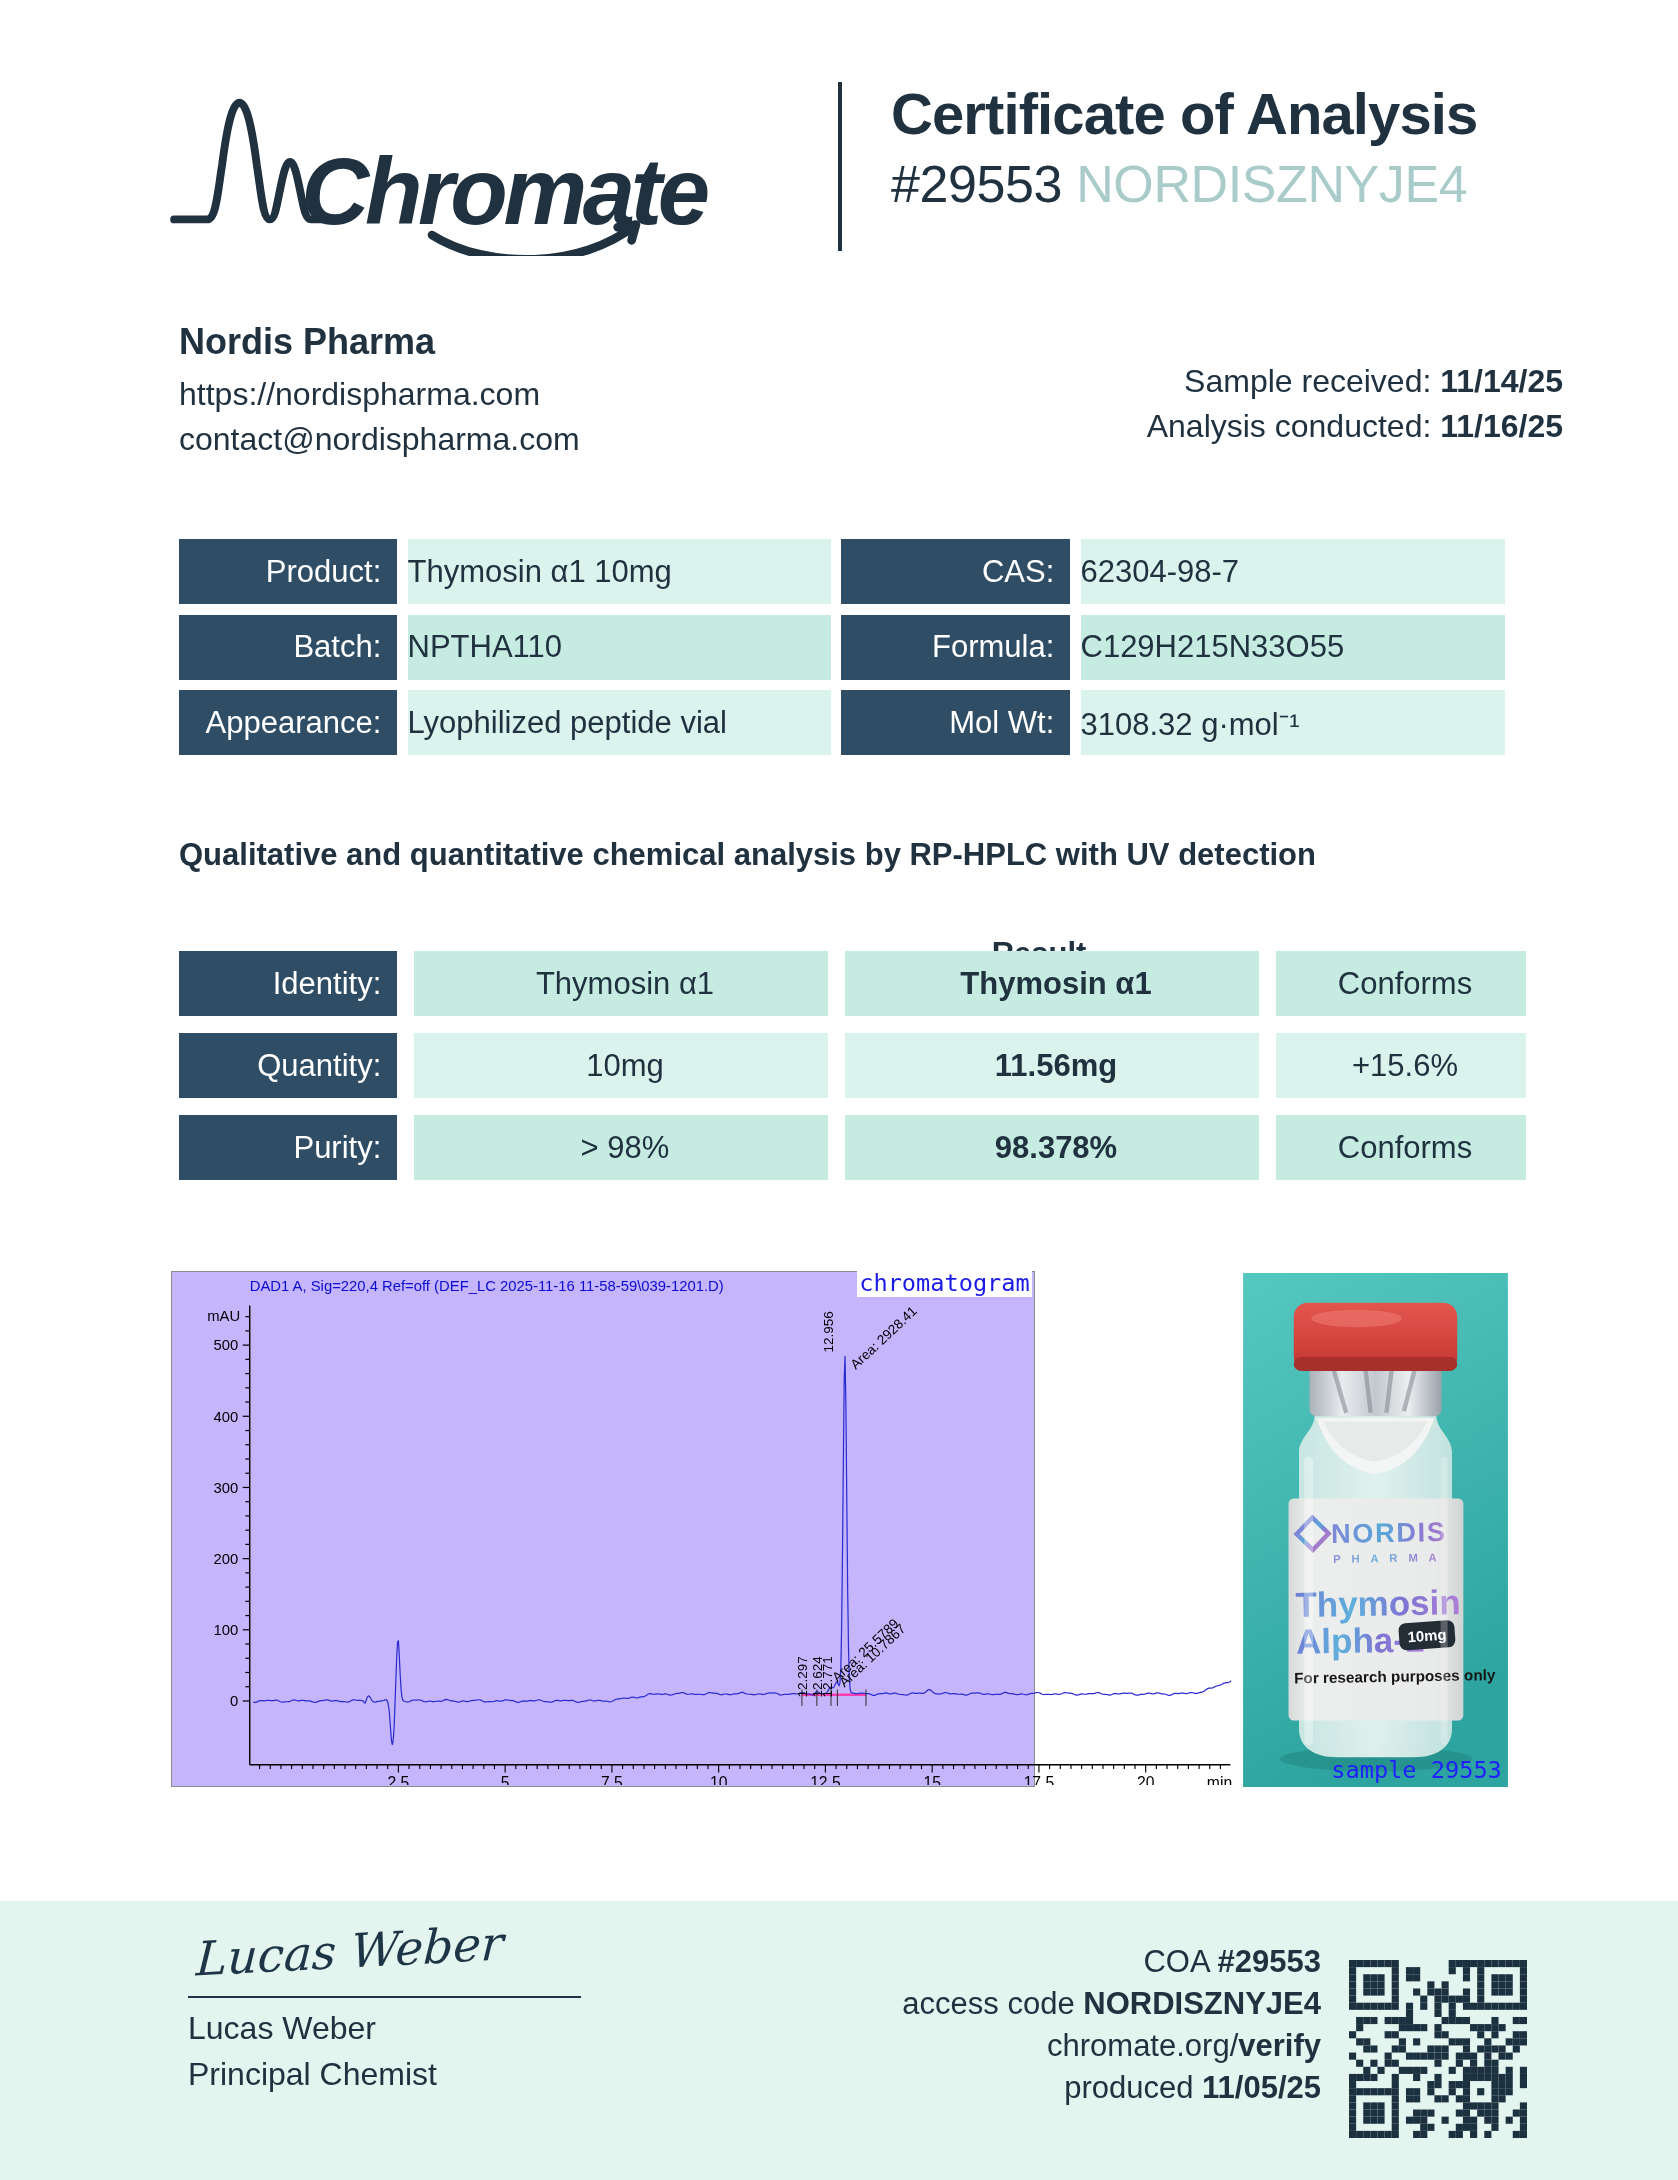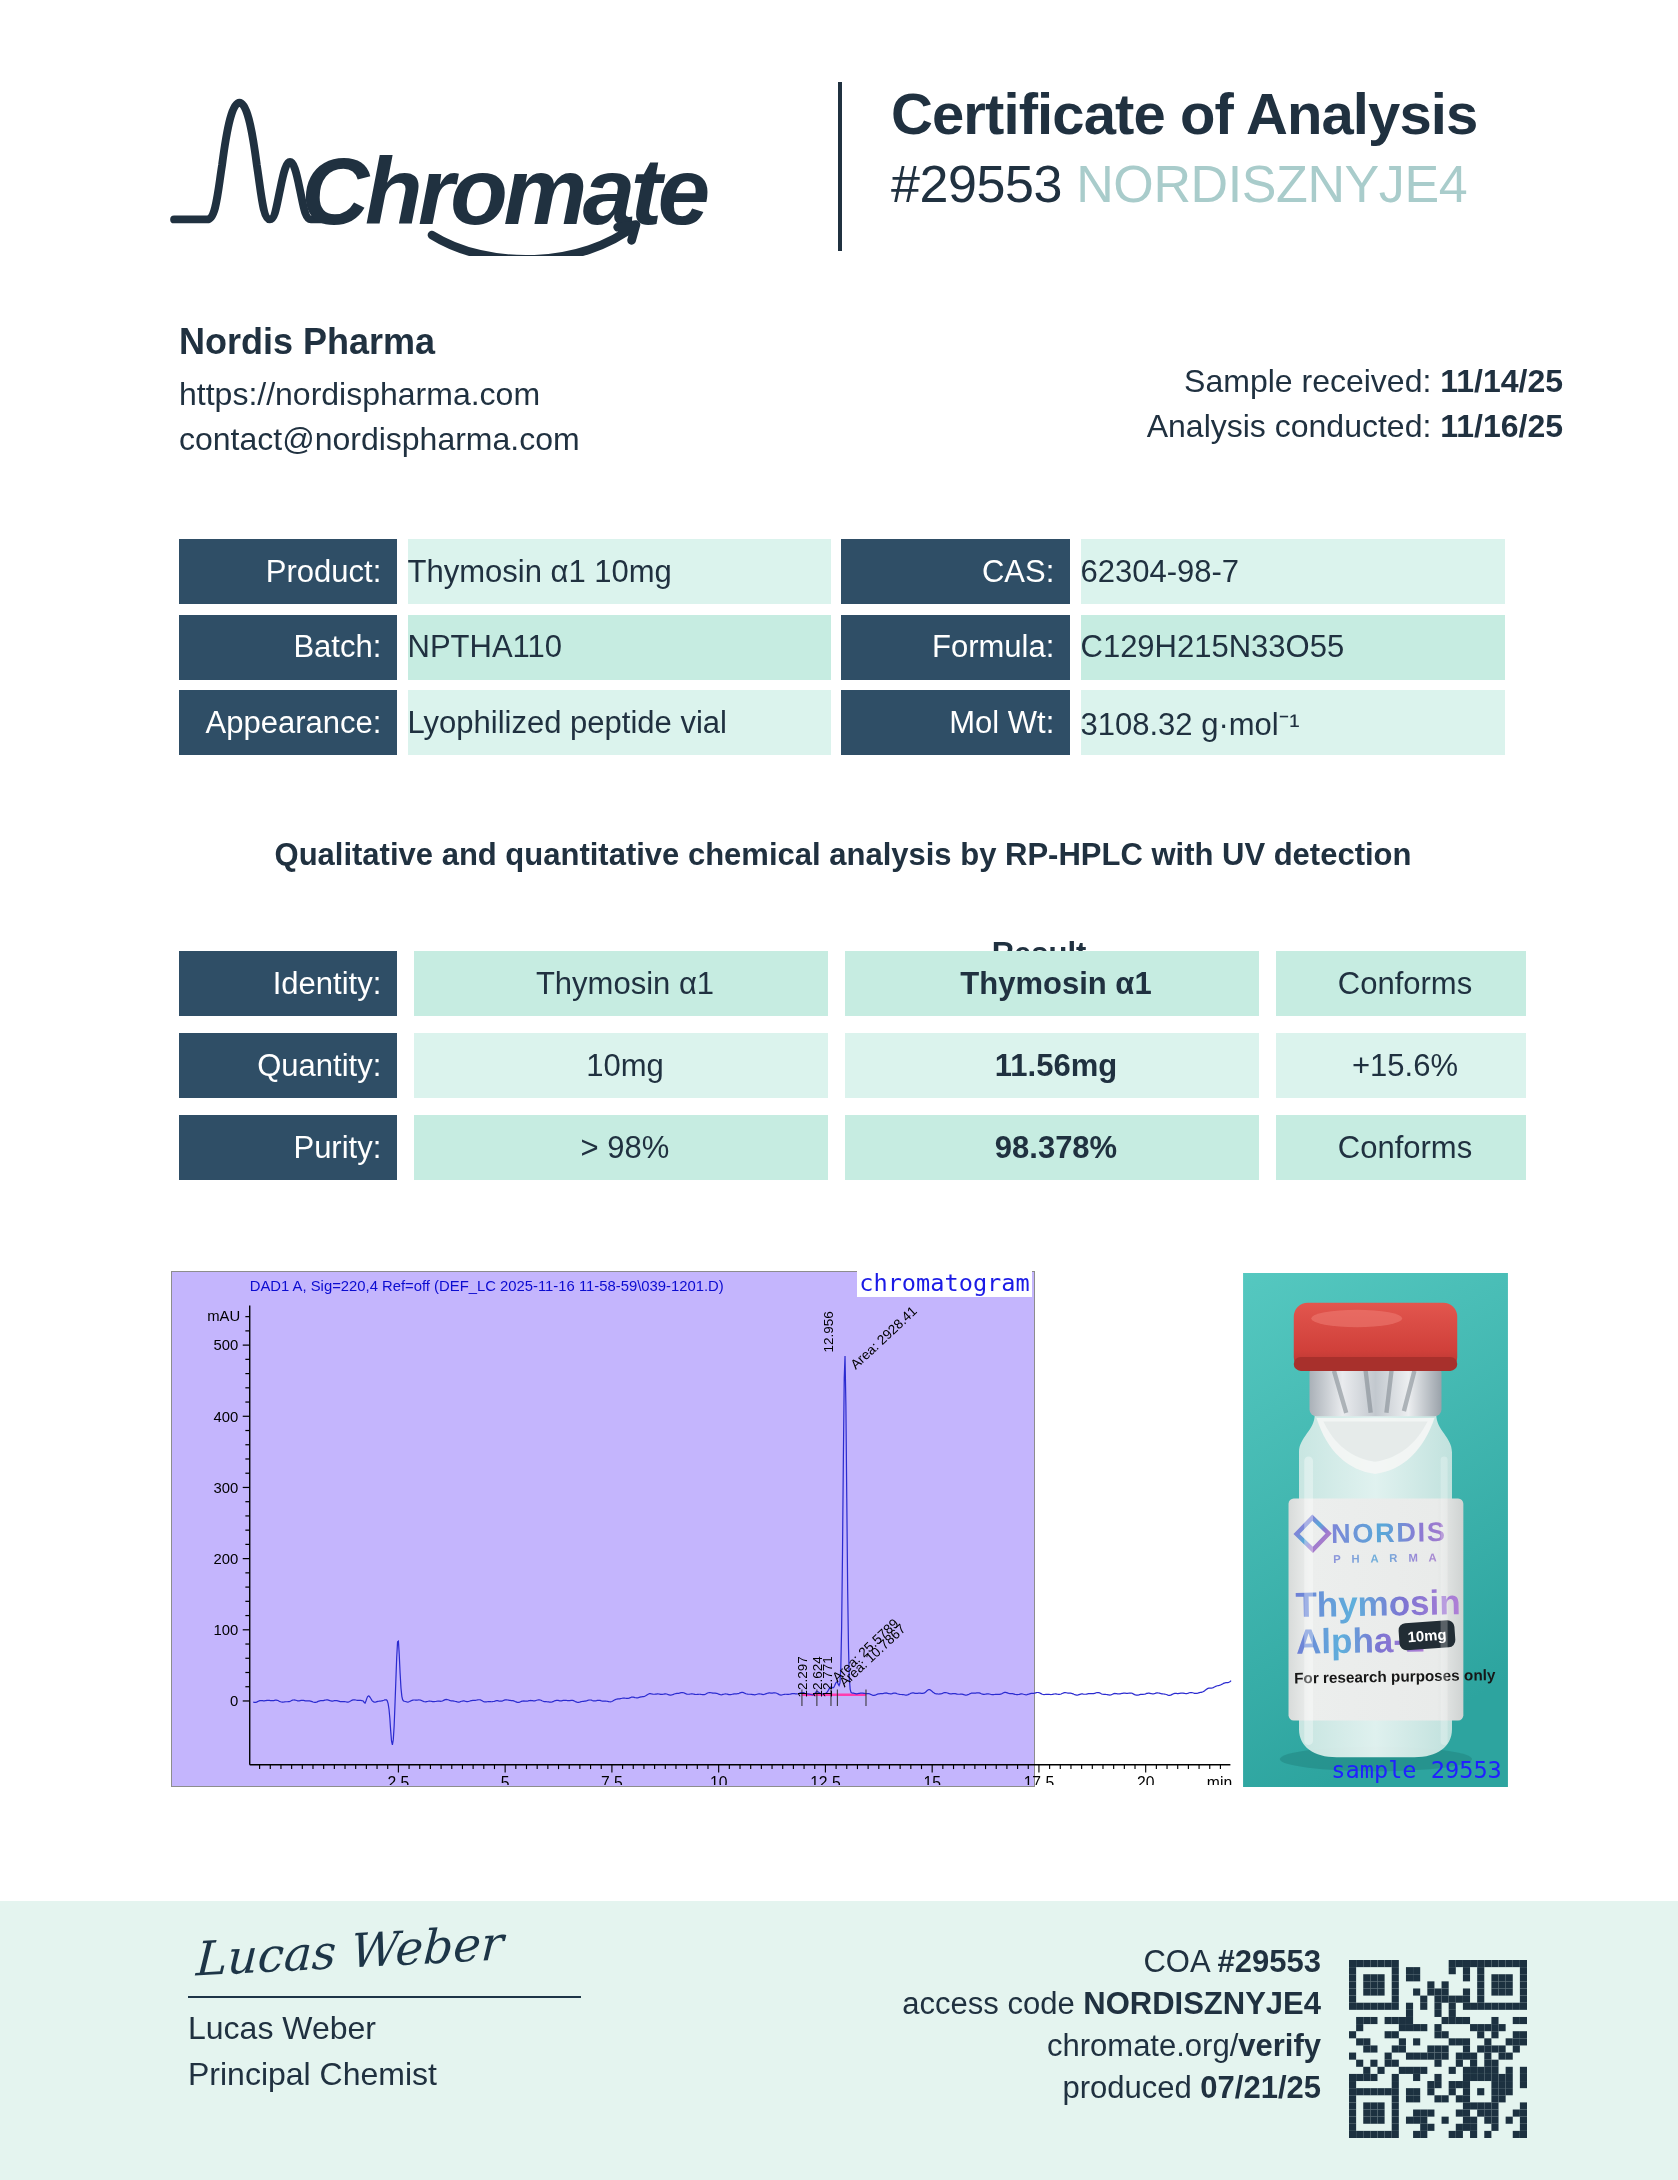--- a/index.html
+++ b/index.html
@@ -30,21 +30,21 @@
 
   
   .info-table{position:absolute;left:179px;top:539px;display:grid;
               grid-template-columns:218px 423px 229px 424px;gap:10.5px;}
   .cell{height:65px;display:flex;align-items:center;font-size:31px;}
   .cell.lbl{background:var(--cell-navy);color:#fff;justify-content:flex-end;padding-right:15.7px;}
   .cell.val{color:var(--navy);}
   .r-light{background:var(--mint-light);} .r-dark{background:var(--mint-dark);}
 
   
-  .method-line{position:absolute;left:179px;top:837px;width:1328px;text-align:center;
+  .method-line{position:absolute;left:179px;top:837px;width:1328px;text-align:left;
                font-size:31px;font-weight:600;}
 
   
   .res-head{position:absolute;top:936px;font-size:31px;font-weight:700;text-align:center;}
   .res-head.spec{left:408px;width:414px;}
   .res-head.result{left:832px;width:414px;}
   .results-table{position:absolute;left:179px;top:951px;display:grid;
                  grid-template-columns:218px 414px 414px 250px;gap:17px;}
   .cell.ctr{justify-content:center;padding-left:8px;}
   .cell.bold{font-weight:700;}
@@ -382,21 +382,21 @@
   <div class="sig-block">
     <span class="signature">Lucas Weber</span>
     <div class="sig-line"></div>
     <div class="signer-name">Lucas Weber</div>
     <div class="signer-title">Principal Chemist</div>
   </div>
   <div class="verify-block">
     <div><span>COA </span><b>#29553</b></div>
     <div><span>access code </span><b>NORDISZNYJE4</b></div>
     <div><span>chromate.org/</span><b>verify</b></div>
-    <div><span>produced </span><b>07/21/25</b></div>
+    <div><span>produced </span><b>11/05/25</b></div>
   </div>
   <svg class="qr-svg" id="qr-svg" viewBox="0 0 200 200">
       <rect x="0.0" y="0.0" width="8" height="8" fill="#1c3140"></rect>
       <rect x="8.0" y="0.0" width="8" height="8" fill="#1c3140"></rect>
       <rect x="16.0" y="0.0" width="8" height="8" fill="#1c3140"></rect>
       <rect x="24.0" y="0.0" width="8" height="8" fill="#1c3140"></rect>
       <rect x="32.0" y="0.0" width="8" height="8" fill="#1c3140"></rect>
       <rect x="40.0" y="0.0" width="8" height="8" fill="#1c3140"></rect>
       <rect x="48.0" y="0.0" width="8" height="8" fill="#1c3140"></rect>
       <rect x="112.0" y="0.0" width="8" height="8" fill="#1c3140"></rect>

